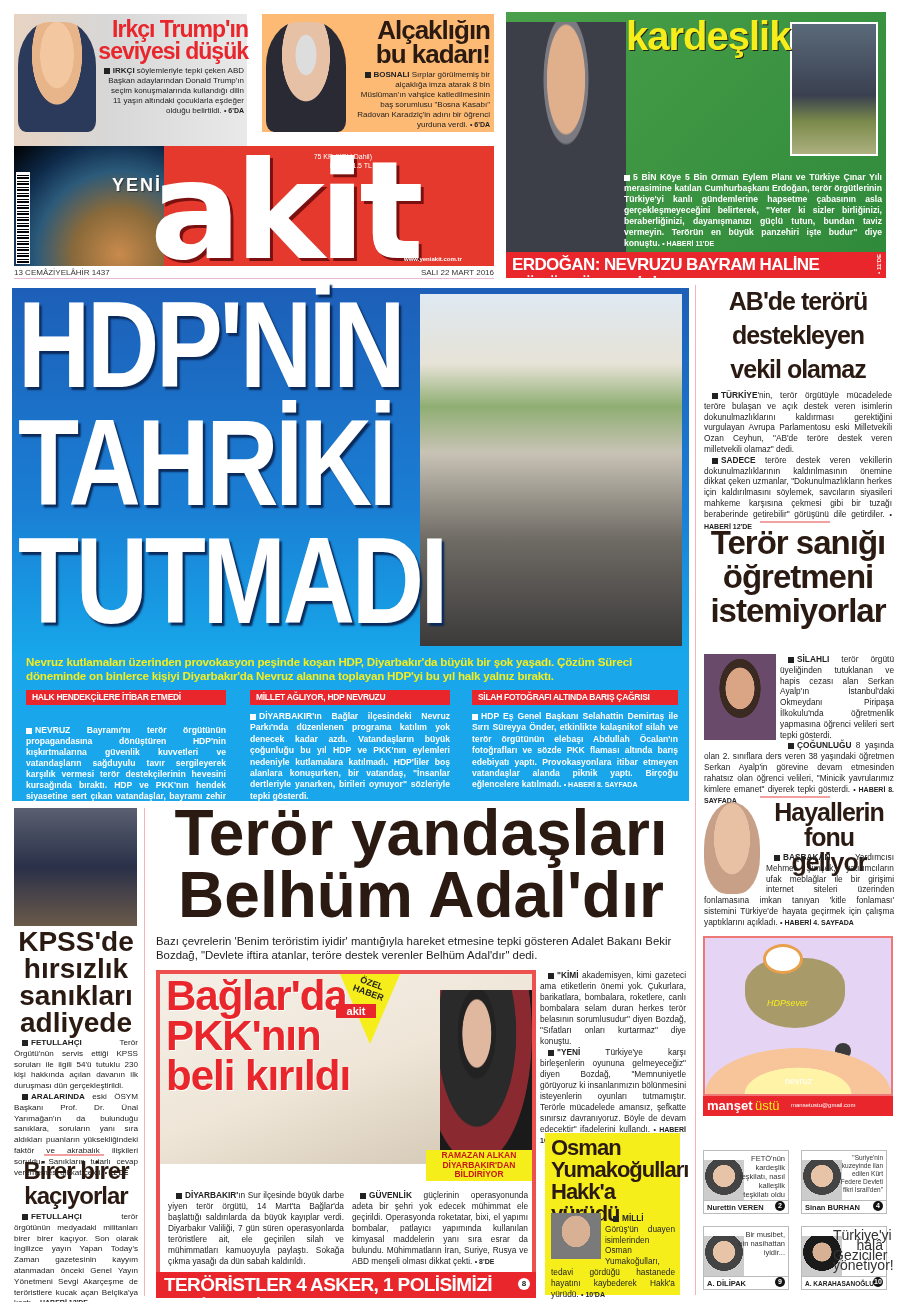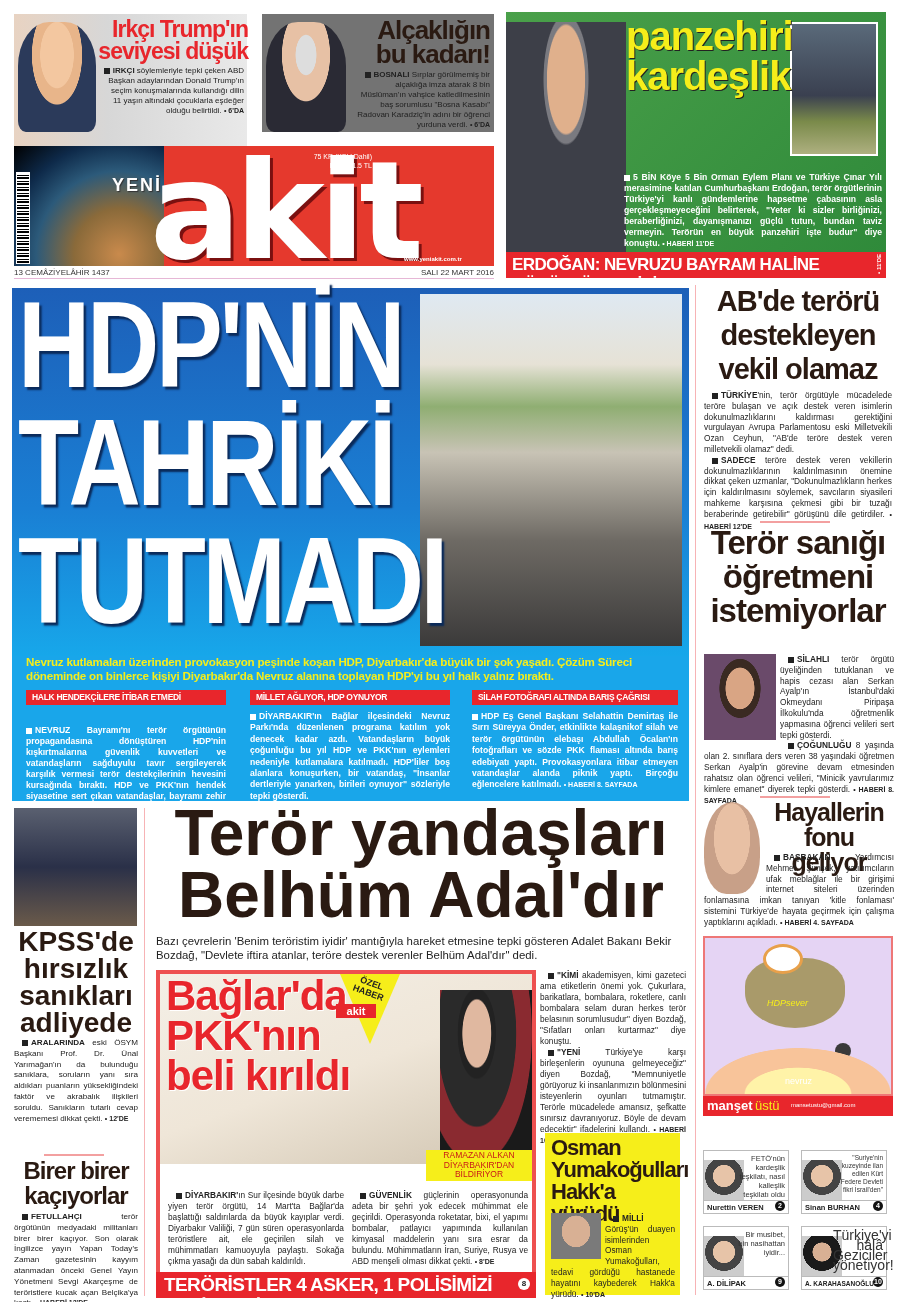--- a/index.html
+++ b/index.html
@@ -5,21 +5,21 @@
 *{box-sizing:border-box;margin:0;padding:0}
 body{width:900px;height:1302px;background:#fff;font-family:"Liberation Sans",sans-serif;position:relative;overflow:hidden;color:#222}
 .abs{position:absolute}
 .cond{font-family:"Liberation Sans Narrow","Liberation Sans",sans-serif;font-weight:bold;transform-origin:left top;letter-spacing:-1px}
 .body-txt{font-size:9px;line-height:11.4px;color:#222;text-align:justify}
 .body-txt b{font-weight:bold}
 .bullet{display:inline-block;width:6px;height:6px;background:#222;margin-right:3px;vertical-align:middle}
 .ref{font-size:7px;font-weight:bold}
 
 .teaser1{left:14px;top:14px;width:233px;height:150px;background:linear-gradient(90deg,#e8d3c2 0%,#d7d7d7 40%,#e9e9e9 100%)}
-.teaser2{left:262px;top:14px;width:232px;height:118px;background:#737373}
+.teaser2{left:262px;top:14px;width:232px;height:118px;background:#fdba74}
 .photo-face{position:absolute;border-radius:40% 40% 10% 10%}
 .headline-red{color:#e8262c}
 .headline-dark{color:#2a1a12}
 
 .mast{left:14px;top:146px;width:480px;height:120px;background:#e5392d}
 .globe{left:14px;top:146px;width:150px;height:120px;background:radial-gradient(circle at 70% 90%,#c98a4c 0%,#8a6a3a 30%,#2c5a7a 55%,#0e2a4a 75%,#000 100%)}
 .barcode{left:16px;top:172px;width:14px;height:92px;background:repeating-linear-gradient(0deg,#000 0 2px,#fff 2px 3px,#000 3px 4px,#fff 4px 6px);border:1px solid #fff}
 
 .erdogan{left:506px;top:12px;width:380px;height:240px;background:linear-gradient(135deg,#4aa04a,#2f8a3a)}
 .erdogan-strip{left:506px;top:252px;width:380px;height:26px;background:#e8262c}
@@ -61,21 +61,20 @@
   </div>
   <div class="abs body-txt" style="left:88px;top:56px;width:140px;font-size:8px;line-height:10px;text-align:right">
     <span class="bullet"></span><b>BOSNALI</b><span> Sırplar görülmemiş bir alçaklığa imza atarak 8 bin Müslüman'ın vahşice katledilmesinin baş sorumlusu "Bosna Kasabı" Radovan Karadziç'in adını bir öğrenci yurduna verdi.</span> <span class="ref">• 6'DA</span>
   </div>
 </div>
 
 <div class="abs erdogan">
   <div class="abs" style="left:0;top:10px;width:120px;height:230px;background:radial-gradient(ellipse at 50% 25%,#e0b08c 0 22%,#7a7a80 23% 26%,#3d3f48 27%);"></div>
   <div class="abs" style="left:284px;top:10px;width:88px;height:134px;border:2px solid #fff;background:linear-gradient(180deg,#5a6a7a 0%,#3a4050 55%,#7a8a4a 75%,#aeb080 100%);"></div>
   <div class="abs cond" style="left:120px;top:4px;font-size:40px;line-height:40px;color:#f6ee1a;text-shadow:1px 1px 0 #222">
-    <div>panzehiri</div>
     <div>kardeşlik</div>
   </div>
   <div class="abs body-txt" style="left:118px;top:160px;width:258px;color:#fff;font-weight:bold;font-size:8.6px;line-height:11px">
     <span class="bullet" style="background:#fff"></span><b>5 BİN</b><span> Köye 5 Bin Orman Eylem Planı ve Türkiye Çınar Yılı merasimine katılan Cumhurbaşkanı Erdoğan, terör örgütlerinin Türkiye'yi kanlı gündemlerine hapsetme çabasının asla gerçekleşmeyeceğini belirterek, "Yeter ki sizler birliğinizi, beraberliğinizi, dayanışmanızı güçlü tutun, bundan taviz vermeyin. Terörün en büyük panzehiri işte budur" diye konuştu.</span> <span class="ref">• HABERİ 11'DE</span>
   </div>
 </div>
 <div class="abs erdogan-strip">
   <div class="abs cond" style="left:6px;top:3px;font-size:17px;line-height:20px;color:#fff;letter-spacing:-0.6px">ERDOĞAN: NEVRUZU BAYRAM HALİNE DÖNÜŞTÜRMELİYİZ</div>
   <div class="abs" style="right:4px;top:2px;font-size:6px;color:#fff;font-weight:bold;writing-mode:vertical-rl;transform:rotate(180deg)">• 11'DE</div>
 </div>
@@ -105,36 +104,36 @@
 <div class="abs hero-text"></div>
 <div class="abs" style="left:26px;top:655px;width:655px;font-size:11.6px;line-height:14px;font-weight:bold;color:#f6ee1a;letter-spacing:-0.2px">Nevruz kutlamaları üzerinden provokasyon peşinde koşan HDP, Diyarbakır'da büyük bir şok yaşadı. Çözüm Süreci döneminde on binlerce kişiyi Diyarbakır'da Nevruz alanına toplayan HDP'yi bu yıl halk yalnız bıraktı.</div>
 
 <div class="abs" style="left:26px;top:690px;width:200px">
   <div class="col-tag">HALK HENDEKÇİLERE İTİBAR ETMEDİ</div>
   <div class="body-txt" style="color:#fff;font-weight:bold;margin-top:20px;font-size:8.6px;line-height:11px">
     <span class="bullet" style="background:#fff"></span><b>NEVRUZ</b><span> Bayramı'nı terör örgütünün propagandasına dönüştüren HDP'nin kışkırtmalarına güvenlik kuvvetleri ve vatandaşların sağduyulu tavır sergileyerek karşılık vermesi terör destekçilerinin hevesini kursağında bıraktı. HDP ve PKK'nın hendek siyasetine sert çıkan vatandaşlar, bayramı zehir edenlere lanet etti.</span>
   </div>
 </div>
 <div class="abs" style="left:250px;top:690px;width:200px">
-  <div class="col-tag">MİLLET AĞLIYOR, HDP OYNUYOR</div>
+  <div class="col-tag">MİLLET AĞLIYOR, HDP NEVRUZU</div>
   <div class="body-txt" style="color:#fff;font-weight:bold;margin-top:6px;font-size:8.6px;line-height:11.4px">
     <span class="bullet" style="background:#fff"></span><b>DİYARBAKIR</b><span>'ın Bağlar ilçesindeki Nevruz Parkı'nda düzenlenen programa katılım yok denecek kadar azdı. Vatandaşların büyük çoğunluğu bu yıl HDP ve PKK'nın eylemleri nedeniyle kutlamalara katılmadı. HDP'liler boş alanlara konuşurken, bir vatandaş, "İnsanlar dertleriyle yanarken, birileri oynuyor" sözleriyle tepki gösterdi.</span>
   </div>
 </div>
 <div class="abs" style="left:472px;top:690px;width:206px">
   <div class="col-tag">SİLAH FOTOĞRAFI ALTINDA BARIŞ ÇAĞRISI</div>
   <div class="body-txt" style="color:#fff;font-weight:bold;margin-top:6px;font-size:8.6px;line-height:11.4px">
     <span class="bullet" style="background:#fff"></span><b>HDP</b><span> Eş Genel Başkanı Selahattin Demirtaş ile Sırrı Süreyya Önder, etkinlikte kalaşnikof silah ve terör örgütünün elebaşı Abdullah Öcalan'ın fotoğrafları ve sözde PKK flaması altında barış edebiyatı yaptı. Provokasyonlara itibar etmeyen vatandaşlar alanda piknik yaptı. Birçoğu eğlencelere katılmadı.</span> <span class="ref">• HABERİ 8. SAYFADA</span>
   </div>
 </div>
 
 <div class="abs vline" style="left:695px;top:285px;width:1px;height:1010px;opacity:.35"></div>
 
 <div class="abs" style="left:700px;top:284px;width:196px">
-  <div class="cond headline-dark" style="font-size:29px;line-height:34px;text-align:center">
+  <div class="cond headline-dark" style="font-size:25px;line-height:34px;text-align:center">
     <div>AB'de terörü</div>
     <div>destekleyen</div>
     <div>vekil olamaz</div>
   </div>
   <div class="body-txt" style="margin-top:4px;font-size:8.3px;line-height:10.8px;padding:0 4px">
     <div style="text-indent:8px"><span class="bullet"></span><b>TÜRKİYE</b><span>'nin, terör örgütüyle mücadelede teröre bulaşan ve açık destek veren isimlerin dokunulmazlıklarını kaldırması gerektiğini vurgulayan Avrupa Parlamentosu eski Milletvekili Ozan Ceyhun, "AB'de teröre destek veren milletvekili olamaz" dedi.</span></div>
     <div style="text-indent:8px"><span class="bullet"></span><b>SADECE</b><span> teröre destek veren vekillerin dokunulmazlıklarının kaldırılmasının önemine dikkat çeken uzmanlar, "Dokunulmazlıkların herkes için kaldırılmasını söylemek, savcıların siyasileri mahkeme karşısına çekmesi gibi bir tuzağı beraberinde getirebilir" görüşünü dile getirdiler.</span> <span class="ref">• HABERİ 12'DE</span></div>
   </div>
 </div>
 <div class="abs" style="left:760px;top:521px;width:70px;height:2px;background:#f3a0a0"></div>
@@ -204,20 +203,21 @@
 </div>
 
 <div class="abs" style="left:14px;top:808px;width:123px;height:118px;background:linear-gradient(180deg,#5a6070 0%,#2a3048 50%,#6a5a4a 100%)"></div>
 <div class="abs cond headline-dark" style="left:12px;top:928px;width:128px;font-size:28px;line-height:27px;text-align:center;letter-spacing:0">
   <div>KPSS'de</div>
   <div>hırsızlık</div>
   <div>sanıkları</div>
   <div>adliyede</div>
 </div>
 <div class="abs body-txt" style="left:14px;top:1038px;width:124px;font-size:8.1px;line-height:10.8px">
+  <div style="text-indent:8px"><span class="bullet"></span><b>FETULLAHÇI</b><span> Terör Örgütü'nün servis ettiği KPSS soruları ile ilgili 54'ü tutuklu 230 kişi hakkında açılan davanın ilk duruşması dün gerçekleştirildi.</span></div>
   <div style="text-indent:8px"><span class="bullet"></span><b>ARALARINDA</b><span> eski ÖSYM Başkanı Prof. Dr. Ünal Yarımağan'ın da bulunduğu sanıklara, soruların yanı sıra aldıkları puanların yüksekliğindeki faktör ve akrabalık ilişkileri soruldu. Sanıkların tutarlı cevap verememesi dikkat çekti.</span> <span class="ref">• 12'DE</span></div>
 </div>
 <div class="abs" style="left:44px;top:1154px;width:60px;height:2px;background:#f3a0a0"></div>
 <div class="abs cond headline-dark" style="left:12px;top:1158px;width:128px;font-size:24px;line-height:25px;text-align:center">
   <div>Birer birer</div>
   <div>kaçıyorlar</div>
 </div>
 <div class="abs body-txt" style="left:14px;top:1212px;width:124px;font-size:8.1px;line-height:10.8px">
   <div style="text-indent:8px"><span class="bullet"></span><b>FETULLAHÇI</b><span> terör örgütünün medyadaki militanları birer birer kaçıyor. Son olarak İngilizce yayın Yapan Today's Zaman gazetesinin kayyım atanmadan önceki Genel Yayın Yönetmeni Sevgi Akarçeşme de teröristlere kucak açan Belçika'ya kaçtı.</span> <span class="ref">• HABERİ 12'DE</span></div>
 </div>
@@ -240,21 +240,21 @@
   <div>Bağlar'da</div>
   <div>PKK'nın</div>
   <div>beli kırıldı</div>
 </div>
 <div class="abs" style="left:340px;top:974px;width:0;height:0;border-left:30px solid transparent;border-right:30px solid transparent;border-top:70px solid #f6ee1a"></div>
 <div class="abs" style="left:350px;top:978px;width:40px;font-size:9px;font-weight:bold;color:#222;text-align:center;line-height:10px;transform:rotate(20deg)">
   <div>ÖZEL</div>
   <div>HABER</div>
 </div>
 <div class="abs" style="left:336px;top:1004px;width:40px;height:14px;background:#e8262c;color:#fff;font-weight:bold;font-size:11px;text-align:center;line-height:14px">akit</div>
-<div class="abs" style="left:426px;top:1150px;width:106px;background:#f6ee1a;font-size:8.5px;font-weight:normal;color:#c81818;line-height:9.5px;text-align:center;padding:1px">
+<div class="abs" style="left:426px;top:1150px;width:106px;background:#f6ee1a;font-size:8.5px;font-weight:bold;color:#c81818;line-height:9.5px;text-align:center;padding:1px">
   <div>RAMAZAN ALKAN</div>
   <div>DİYARBAKIR'DAN</div>
   <div>BİLDİRİYOR</div>
 </div>
 <div class="abs body-txt" style="left:168px;top:1190px;width:176px;font-size:8.3px;line-height:11px">
   <div style="text-indent:8px"><span class="bullet"></span><b>DİYARBAKIR'</b><span>ın Sur ilçesinde büyük darbe yiyen terör örgütü, 14 Mart'ta Bağlar'da başlattığı saldırılarda da büyük kayıplar verdi. Diyarbakır Valiliği, 7 gün süren operasyonlarda teröristlere ait, ele geçirilen silah ve mühimmatları kamuoyuyla paylaştı. Sokağa çıkma yasağı da dün sabah kaldırıldı.</span></div>
 </div>
 <div class="abs body-txt" style="left:352px;top:1190px;width:176px;font-size:8.3px;line-height:11px">
   <div style="text-indent:8px"><span class="bullet"></span><b>GÜVENLİK</b><span> güçlerinin operasyonunda adeta bir şehri yok edecek mühimmat ele geçirildi. Operasyonda roketatar, bixi, el yapımı bombalar, patlayıcı yapımında kullanılan kimyasal maddelerin yanı sıra esrar da bulundu. Mühimmatların İran, Suriye, Rusya ve ABD menşeli olması dikkat çekti.</span> <span class="ref">• 8'DE</span></div>
 </div>

